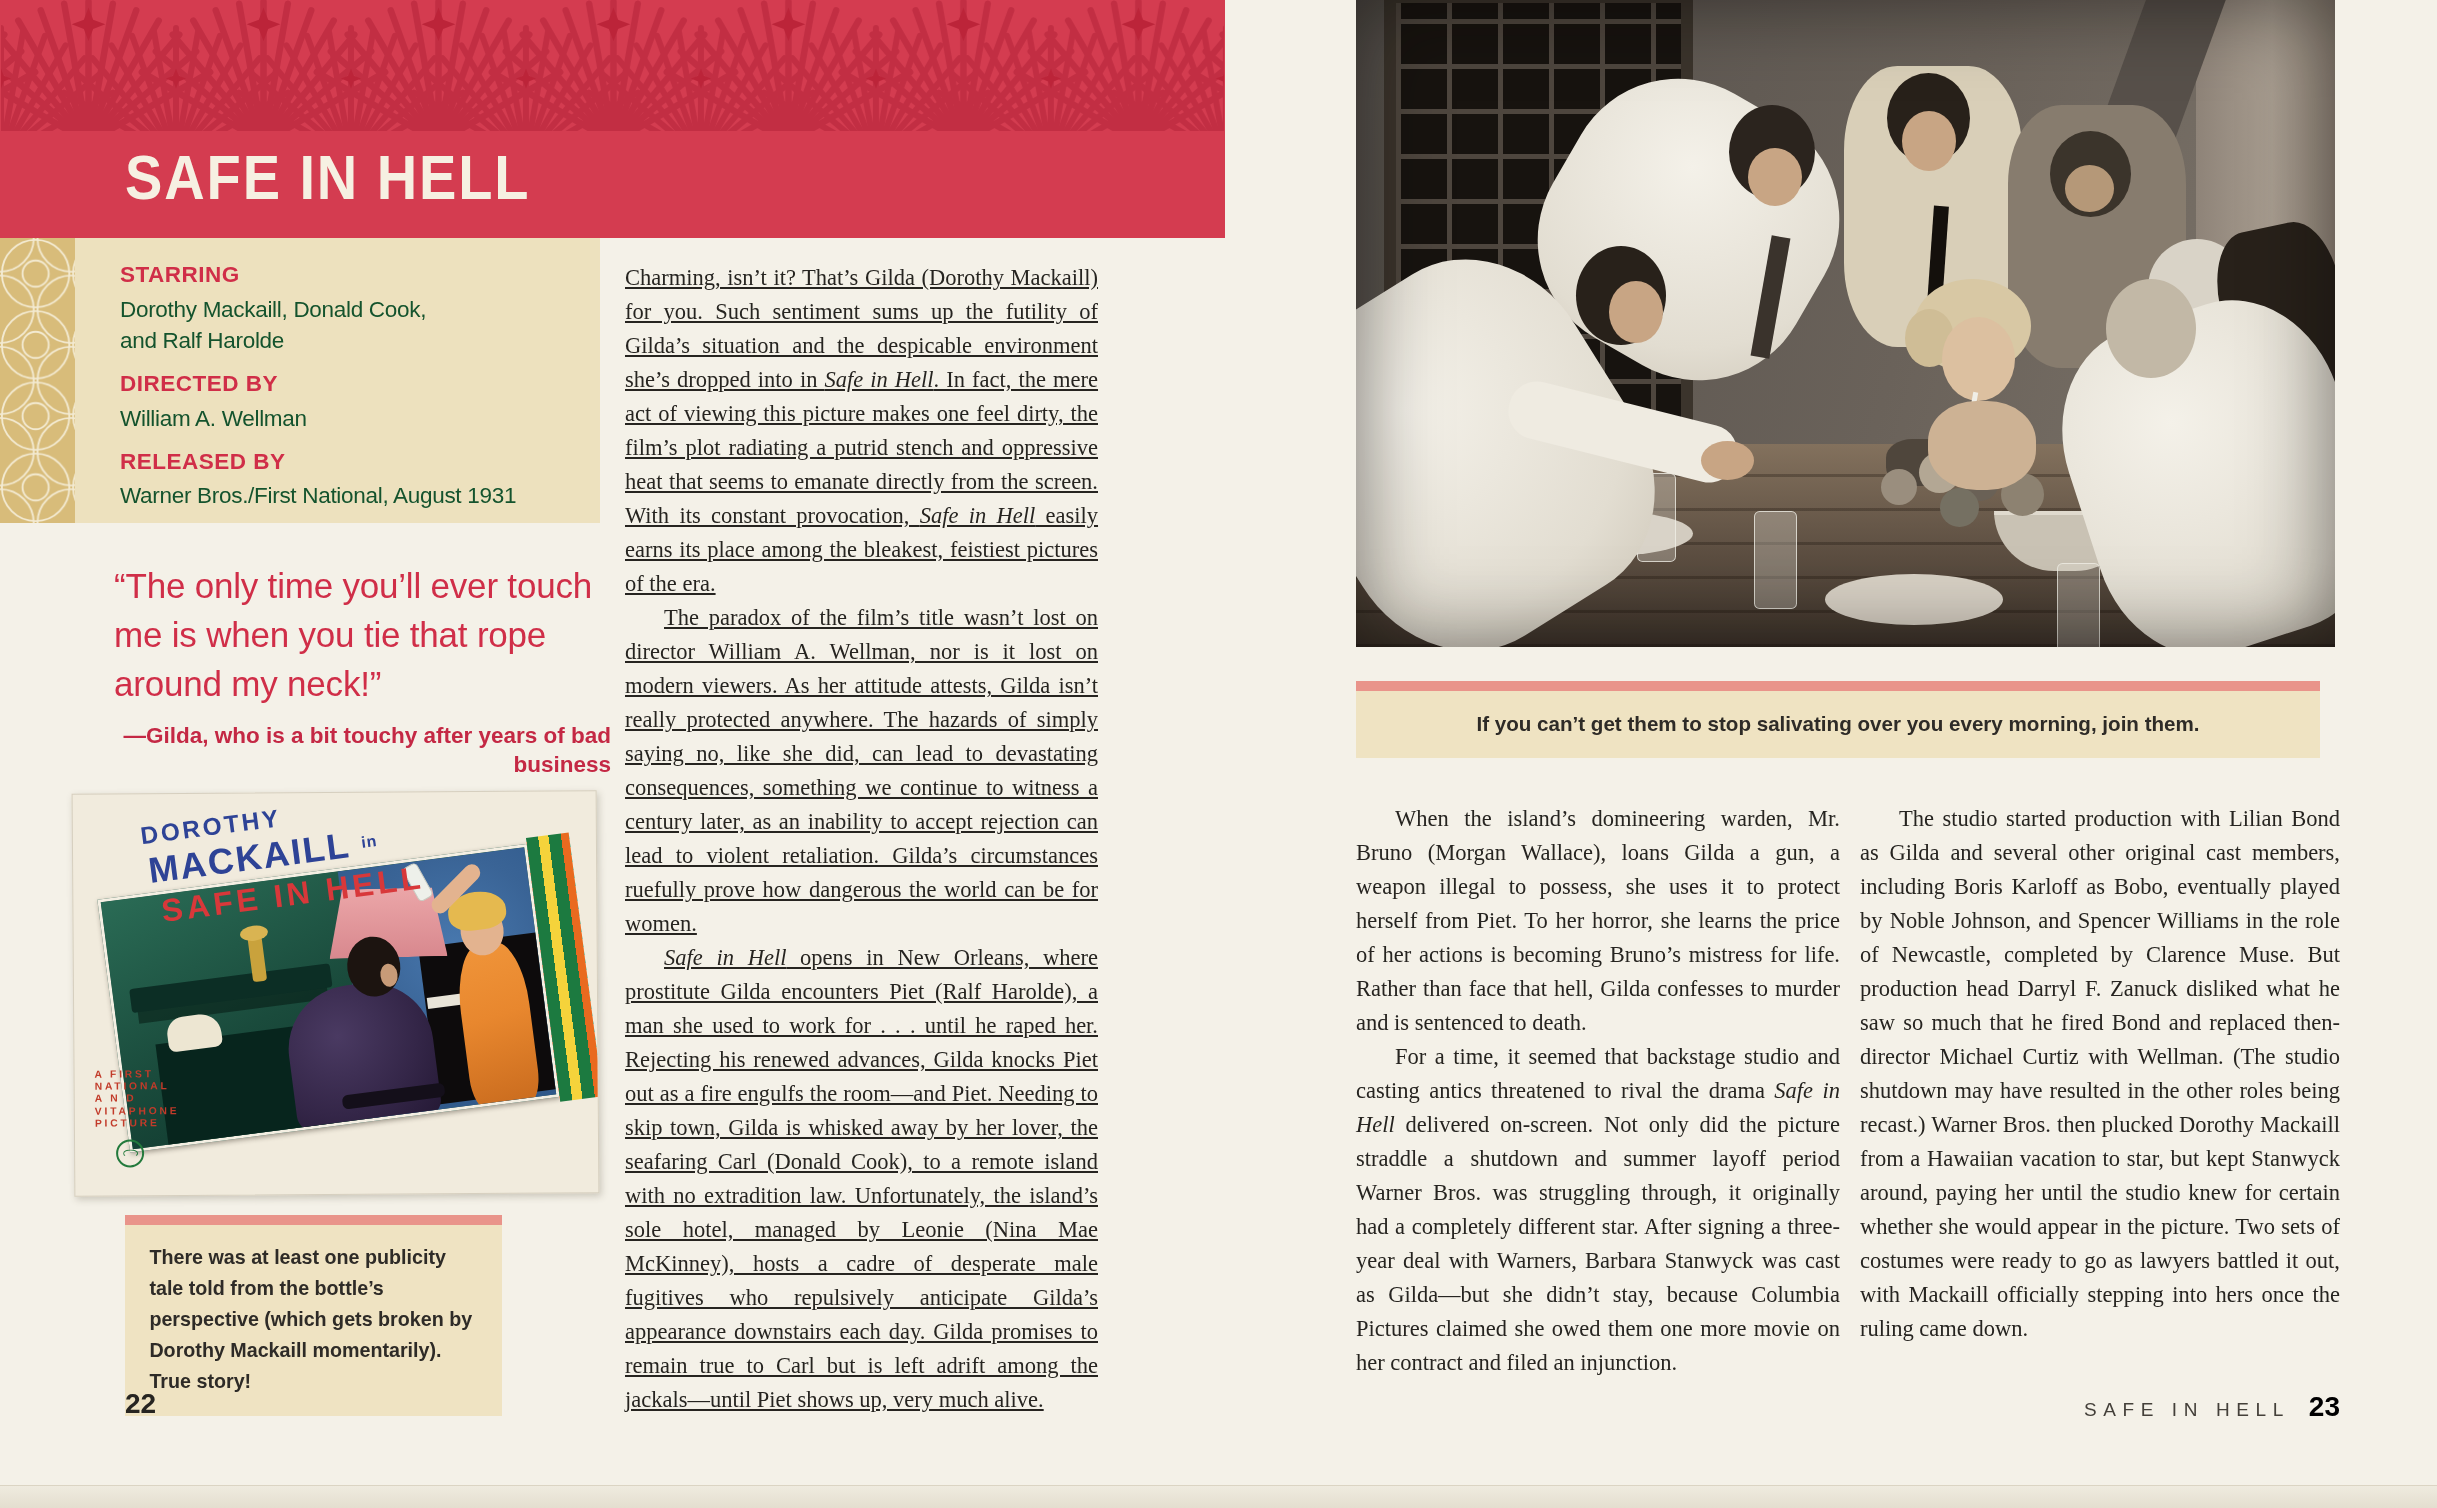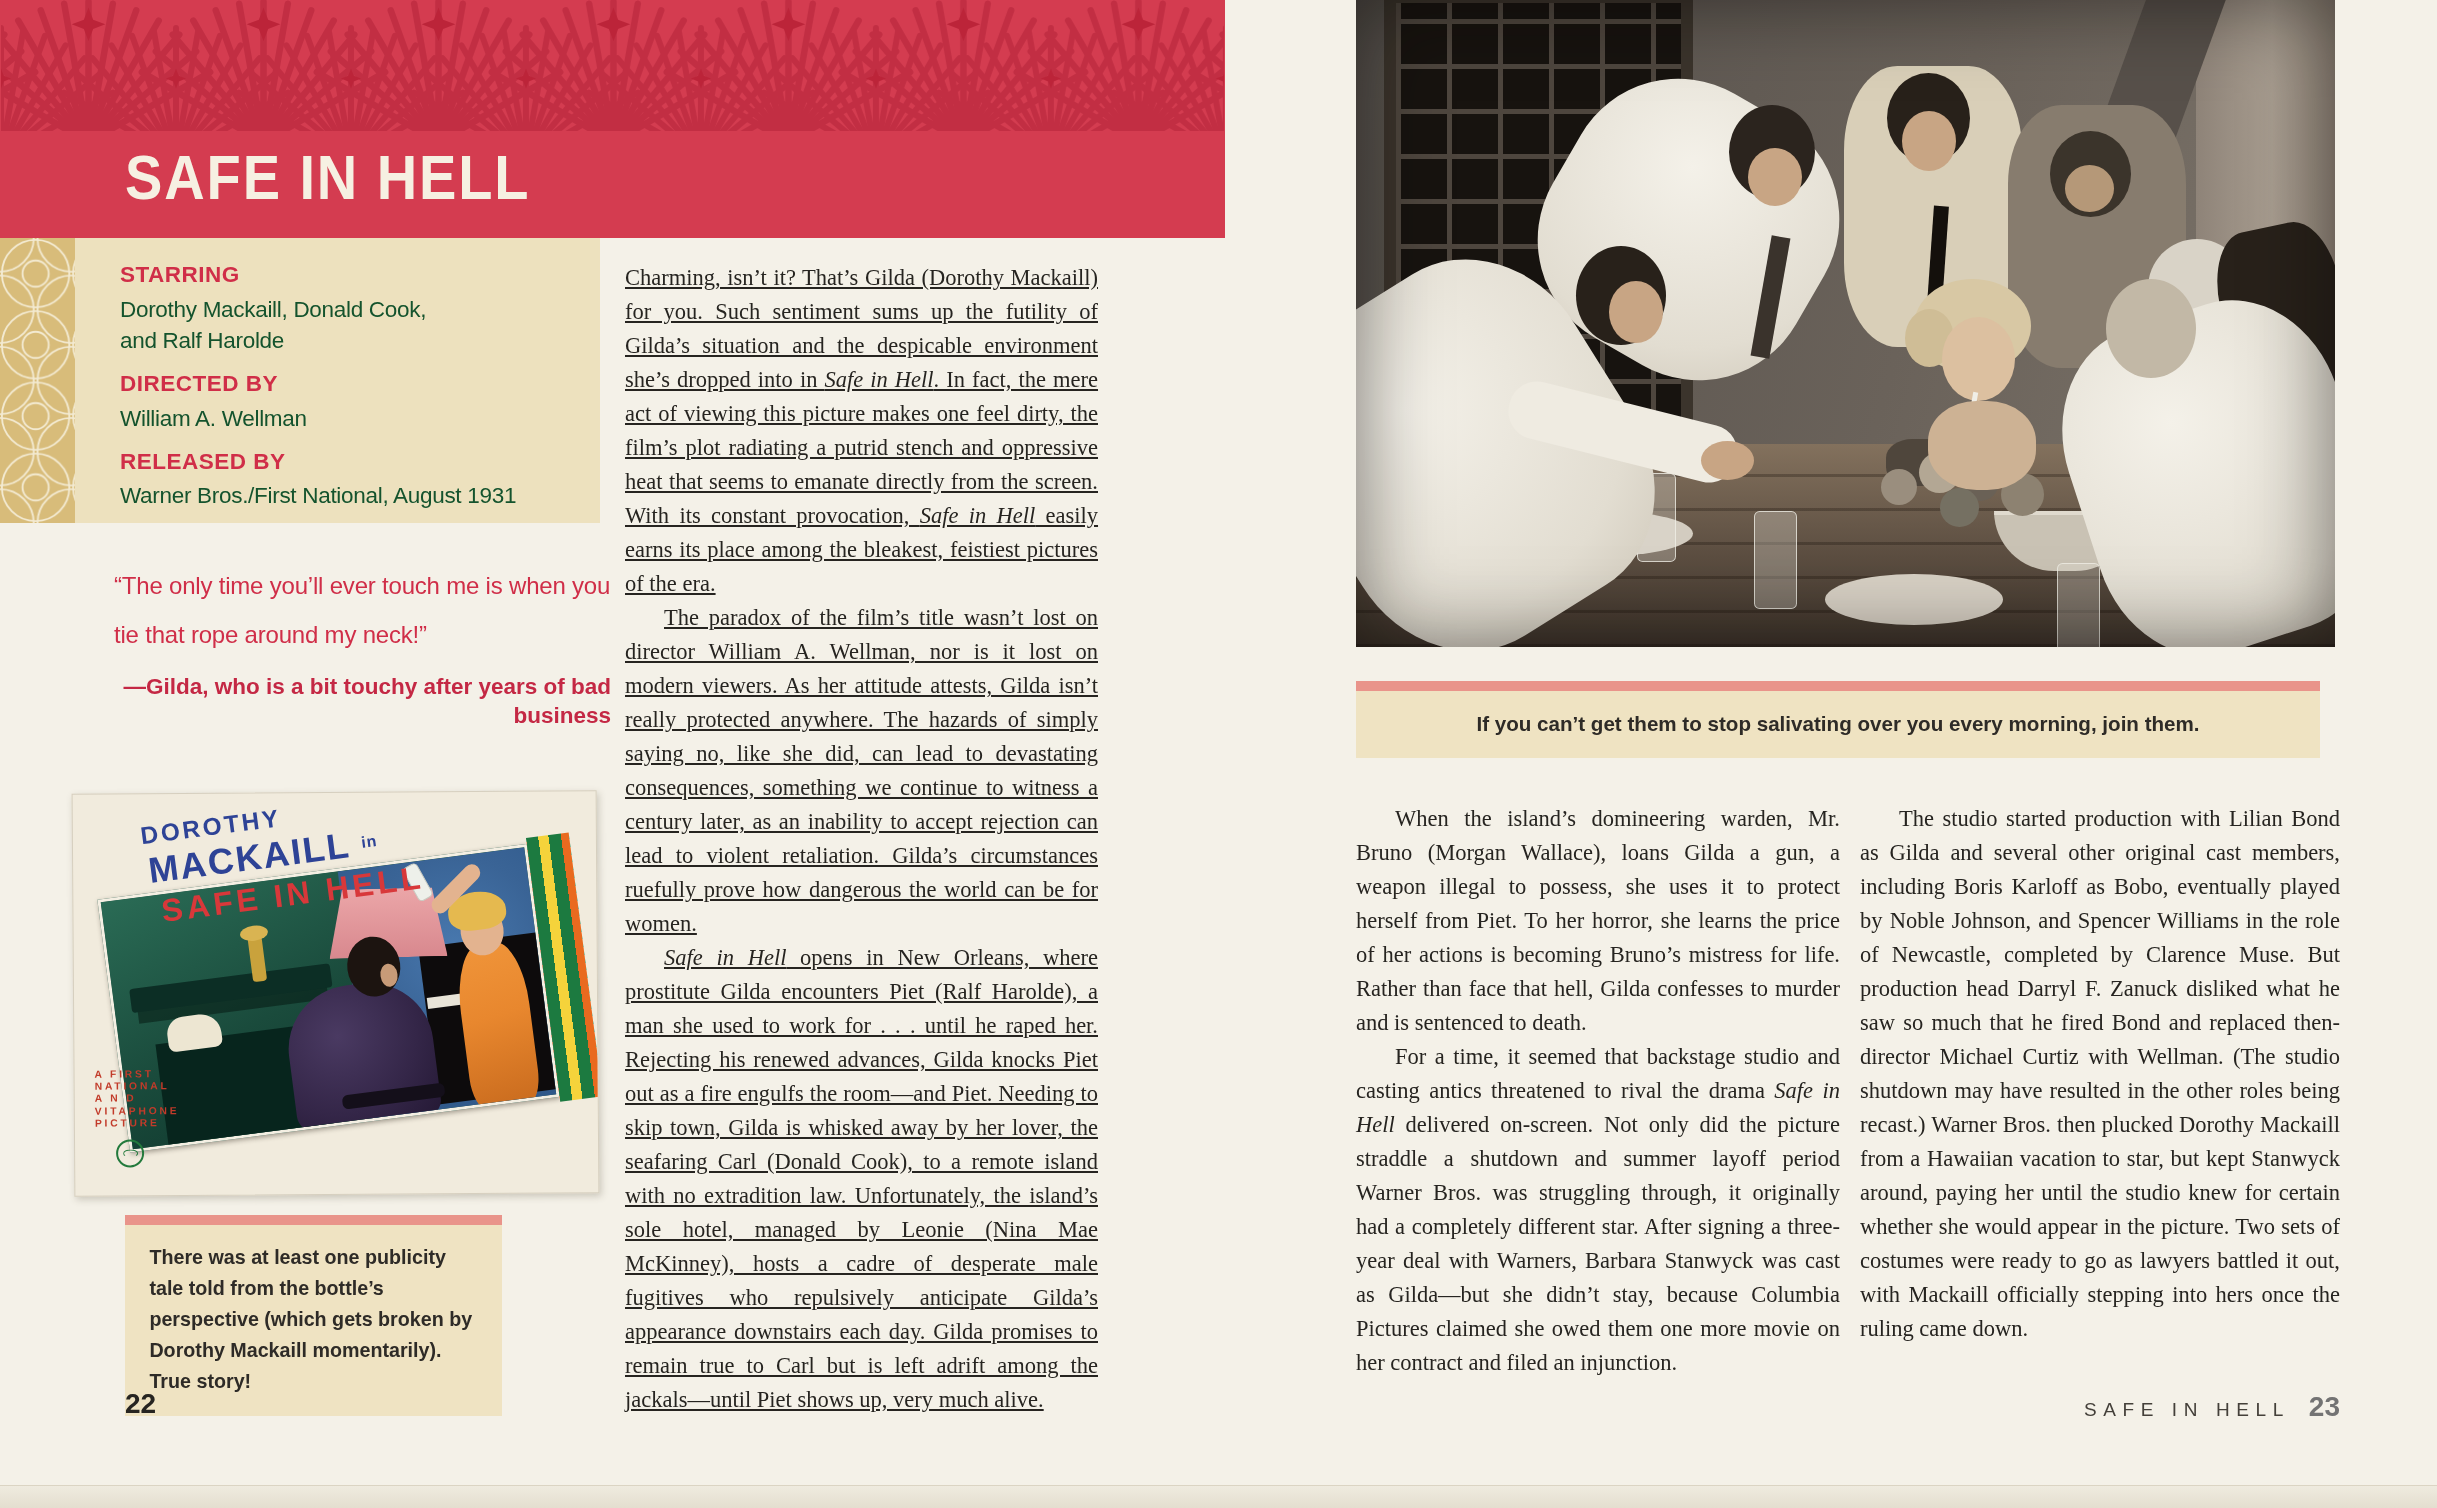--- a/index.html
+++ b/index.html
@@ -34,21 +34,21 @@
     letter-spacing:0.5px; margin-bottom:5.6px;
   }
   .info-value {
     font-size:22.5px; color:#14532d; line-height:31px;
     letter-spacing:-0.3px; white-space:pre-line; margin-bottom:15px;
   }
 
   
   #pull-quote { left:114px; top:561px; width:497px; }
   #quote-text {
-    font-size:24px; line-height:49px; color:#D02E48; letter-spacing:-0.2px;
+    font-size:35px; line-height:49px; color:#D02E48; letter-spacing:-0.2px;
   }
   #quote-attr {
     margin-top:13px; text-align:right;
     font-size:22.5px; line-height:29px; font-weight:bold; color:#C42844;
   }
 
   
   #lobby-card {
     left:73px; top:792px; width:525px; height:403px;
     background:#F1EBDD; border:0.9px solid #D6CFBF;
@@ -186,21 +186,21 @@
     padding:20.6px 19px 22.5px 19px; text-align:center;
     font-size:20.6px; font-weight:bold; color:#2E2B27;
   }
   #rcol1 { left:1356px; top:802px; width:484px; }
   #rcol2 { left:1860px; top:802px; width:480px; }
 
   
   #page-num-left { left:125px; top:1388px; font-size:28px; font-weight:bold; color:#262420; }
   #footer-right { right:98px; top:1391px; display:flex; align-items:baseline; gap:19px; }
   #running-head { font-size:19px; letter-spacing:6.6px; color:#44403A; }
-  #page-num-right { font-size:28px; font-weight:bold; color:#737373;text-align:center; }
+  #page-num-right { font-size:28px; font-weight:bold; color:#000000;text-align:center; }
 
   #bottom-edge { left:0; top:1485px; width:2438px; height:23.4px;
     background:linear-gradient(#EFEBDF 0%,#E4DECF 100%); border-top:0.9px solid #DBD4C3; }
 </style>
 </head>
 <body>
 
 <div id="spread">
 
   <div id="header-band" class="abs">

